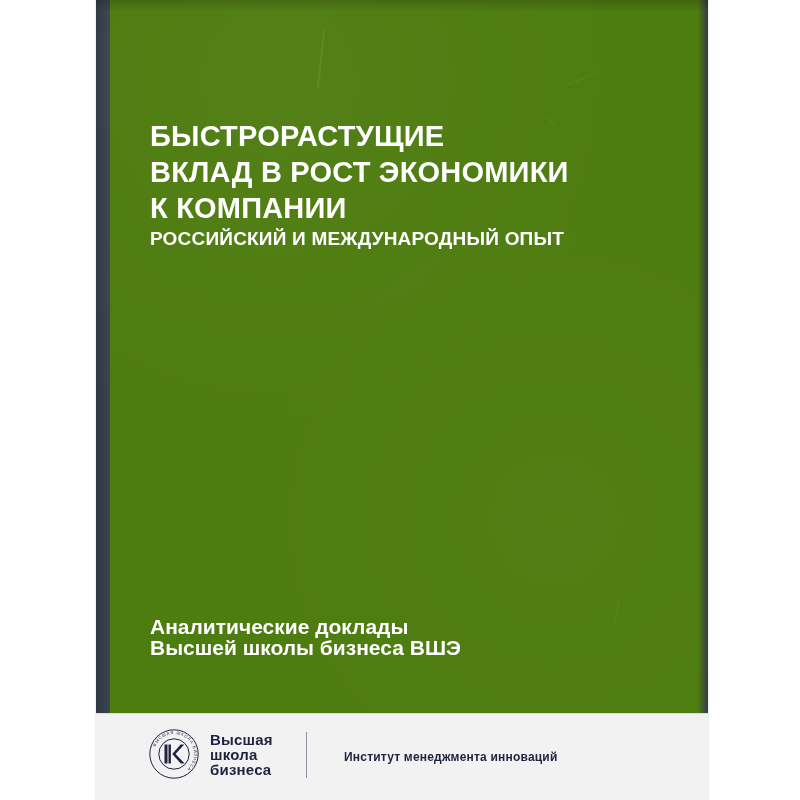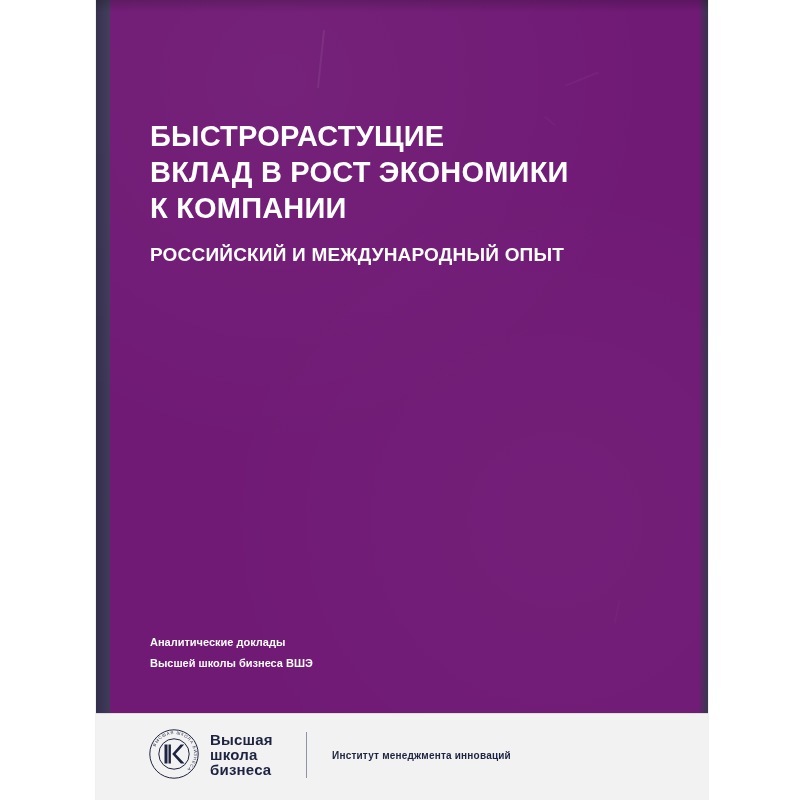--- a/index.html
+++ b/index.html
@@ -17,21 +17,21 @@
     background: #ffffff;
     overflow: hidden;
   }
   
   .cover {
     position: absolute;
     left: 96px;
     top: 0px;
     width: 612px;
     height: 800px;
-    background: #701a75;
+    background: #4d7c0f;
     box-shadow: 0 0 0 1px rgba(0,0,0,0.06);
     overflow: hidden;
   }
   
   .spine-left {
     position: absolute;
     left: 0;
     top: 0;
     width: 14px;
     height: 100%;
@@ -86,31 +86,30 @@
     line-height: 36px;
     letter-spacing: 0.2px;
     white-space: nowrap;
   }
   .subtitle {
     color: #ffffff;
     font-weight: bold;
     font-size: 19px;
     line-height: 26px;
     letter-spacing: 0.2px;
-    margin-top: 16px;
     white-space: nowrap;
   }
   .series {
     position: absolute;
     left: 54px;
-    top: 632px;
+    top: 616px;
     width: 420px;
     color: #ffffff;
     font-weight: bold;
-    font-size: 11px;
+    font-size: 21px;
     line-height: 21px;
   }
   
   .footer-band {
     position: absolute;
     left: 0;
     bottom: 0;
     width: 612px;
     height: 86px;
     background: #f2f2f2;
@@ -139,25 +138,25 @@
   .divider {
     position: absolute;
     left: 210px;
     top: 18px;
     width: 1px;
     height: 46px;
     background: #8f93a6;
   }
   .institute {
     position: absolute;
-    left: 220px;
+    left: 232px;
     top: 36px;
     color: #1d2340;
     font-weight: bold;
-    font-size: 10px;
+    font-size: 12px;
     letter-spacing: 0.2px;
     white-space: nowrap;
     padding-left: 16px;
   }
 </style>
 </head>
 <body>
 
 <div id="stage">
 

